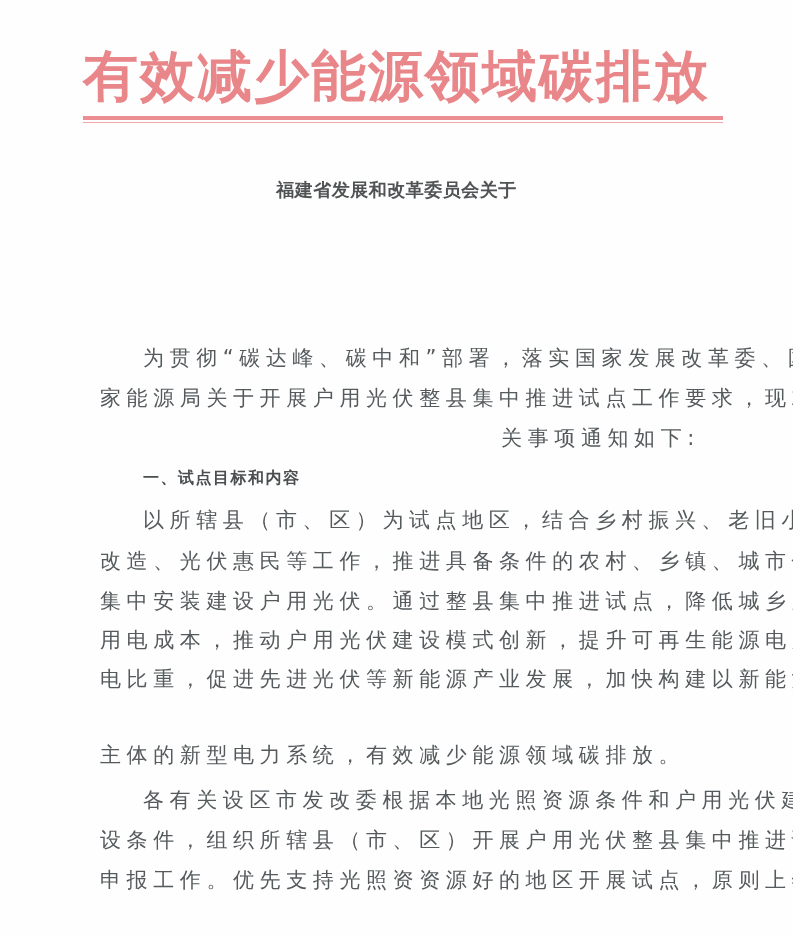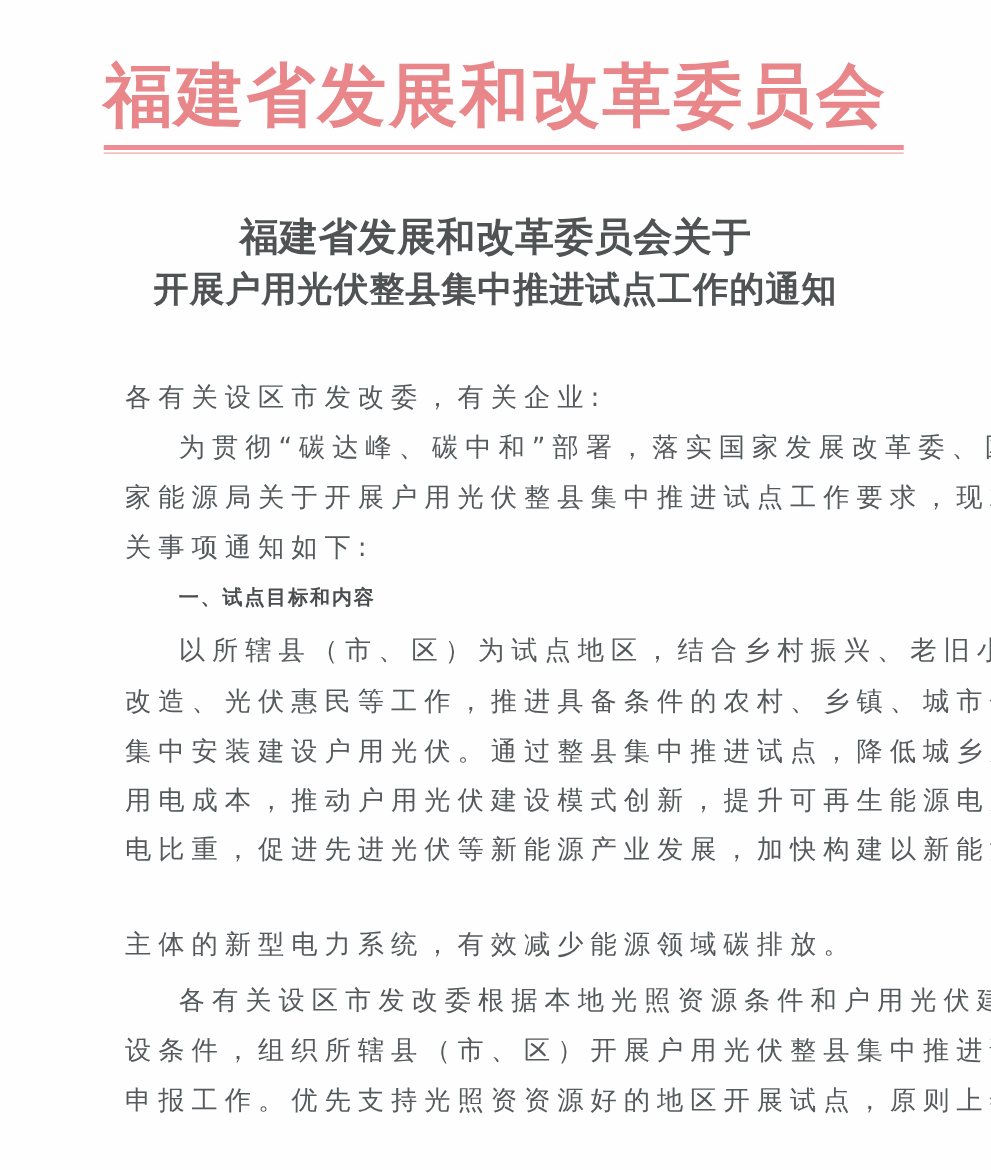--- a/index.html
+++ b/index.html
@@ -52,21 +52,21 @@
     background: #f0a7aa;
   }
   .doc-title {
     position: absolute;
     left: 0;
     width: 793px;
     text-align: center;
     color: #4f5354;
     font-family: "DejaVu Serif", "Liberation Serif", serif;
     font-weight: bold;
-    font-size: 31px;
+    font-size: 18px;
     line-height: 34px;
     white-space: nowrap;
     letter-spacing: 0.5px;
   }
   .doc-title.l1 { top: 173px; }
   .doc-title.l2 { top: 215px; font-size: 28px; letter-spacing: 0.8px; }
 
   .body-text {
     position: absolute;
     left: 100px;
@@ -89,32 +89,30 @@
     line-height: 28px;
     white-space: nowrap;
     letter-spacing: 1.5px;
   }
 </style>
 </head>
 <body>
 
 <div class="page">
 
-  <div class="org-header">福建省发展和改革委员会</div>
+  <div class="org-header">有效减少能源领域碳排放</div>
   <div class="rule-thick"></div>
   <div class="rule-thin"></div>
 
   <div class="doc-title l1">福建省发展和改革委员会关于</div>
-  <div class="doc-title l2">开展户用光伏整县集中推进试点工作的通知</div>
 
-  <div class="body-text" style="top:304px;">各有关设区市发改委，有关企业:</div>
 
   <div class="body-text indent" style="top:344px;">为贯彻“碳达峰、碳中和”部署，落实国家发展改革委、国</div>
   <div class="body-text" style="top:384px;">家能源局关于开展户用光伏整县集中推进试点工作要求，现就有</div>
-  <div class="body-text" style="top:424px;">关事项通知如下:</div>
+  <div class="body-text" style="top:424px;text-align:right;">关事项通知如下:</div>
 
   <div class="section-heading" style="top:464px;">一、试点目标和内容</div>
   <div class="body-text indent" style="top:506px;">以所辖县（市、区）为试点地区，结合乡村振兴、老旧小区</div>
   <div class="body-text" style="top:547px;">改造、光伏惠民等工作，推进具备条件的农村、乡镇、城市住宅</div>
   <div class="body-text" style="top:587px;">集中安装建设户用光伏。通过整县集中推进试点，降低城乡居民</div>
   <div class="body-text" style="top:626px;">用电成本，推动户用光伏建设模式创新，提升可再生能源电力发</div>
   <div class="body-text" style="top:665px;">电比重，促进先进光伏等新能源产业发展，加快构建以新能源为</div>
   <div class="body-text" style="top:741px;">主体的新型电力系统，有效减少能源领域碳排放。</div>
 
   <div class="body-text indent" style="top:786px;">各有关设区市发改委根据本地光照资源条件和户用光伏建</div>

